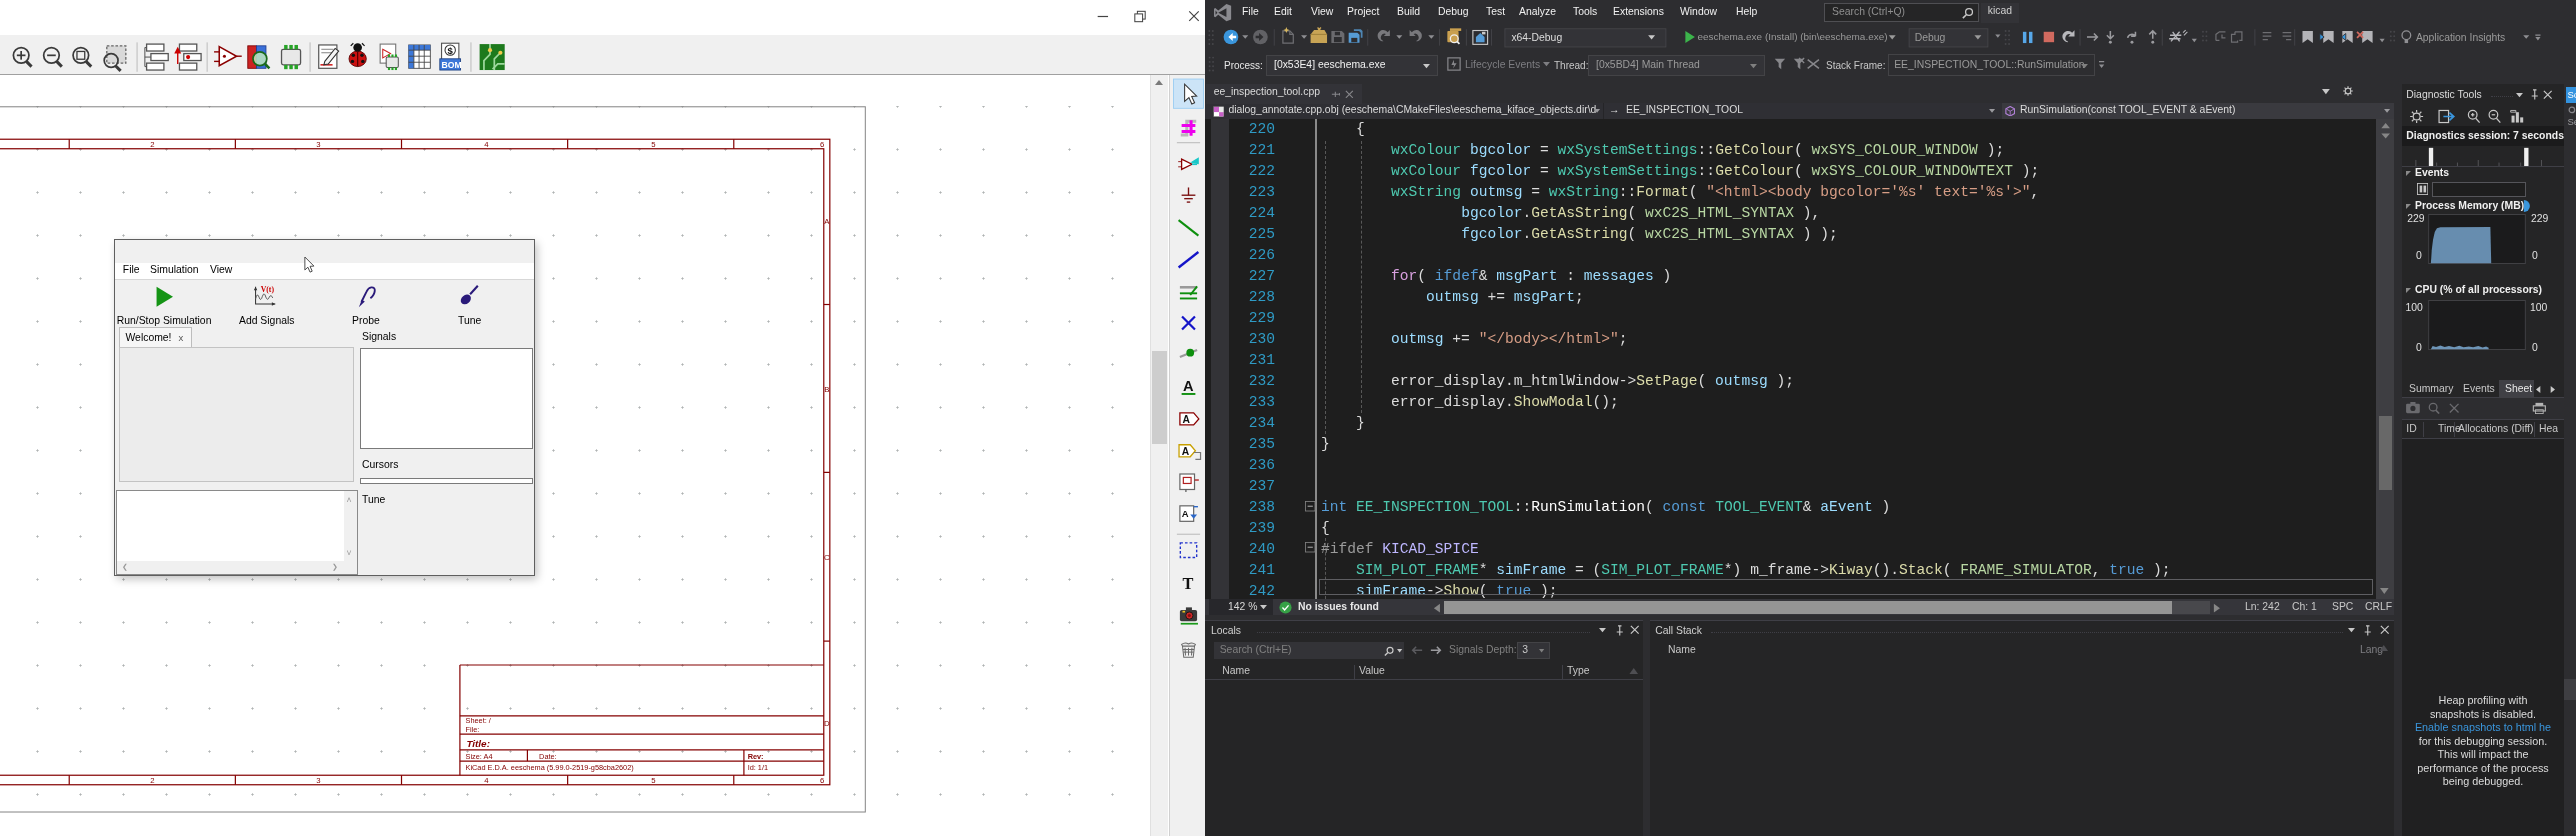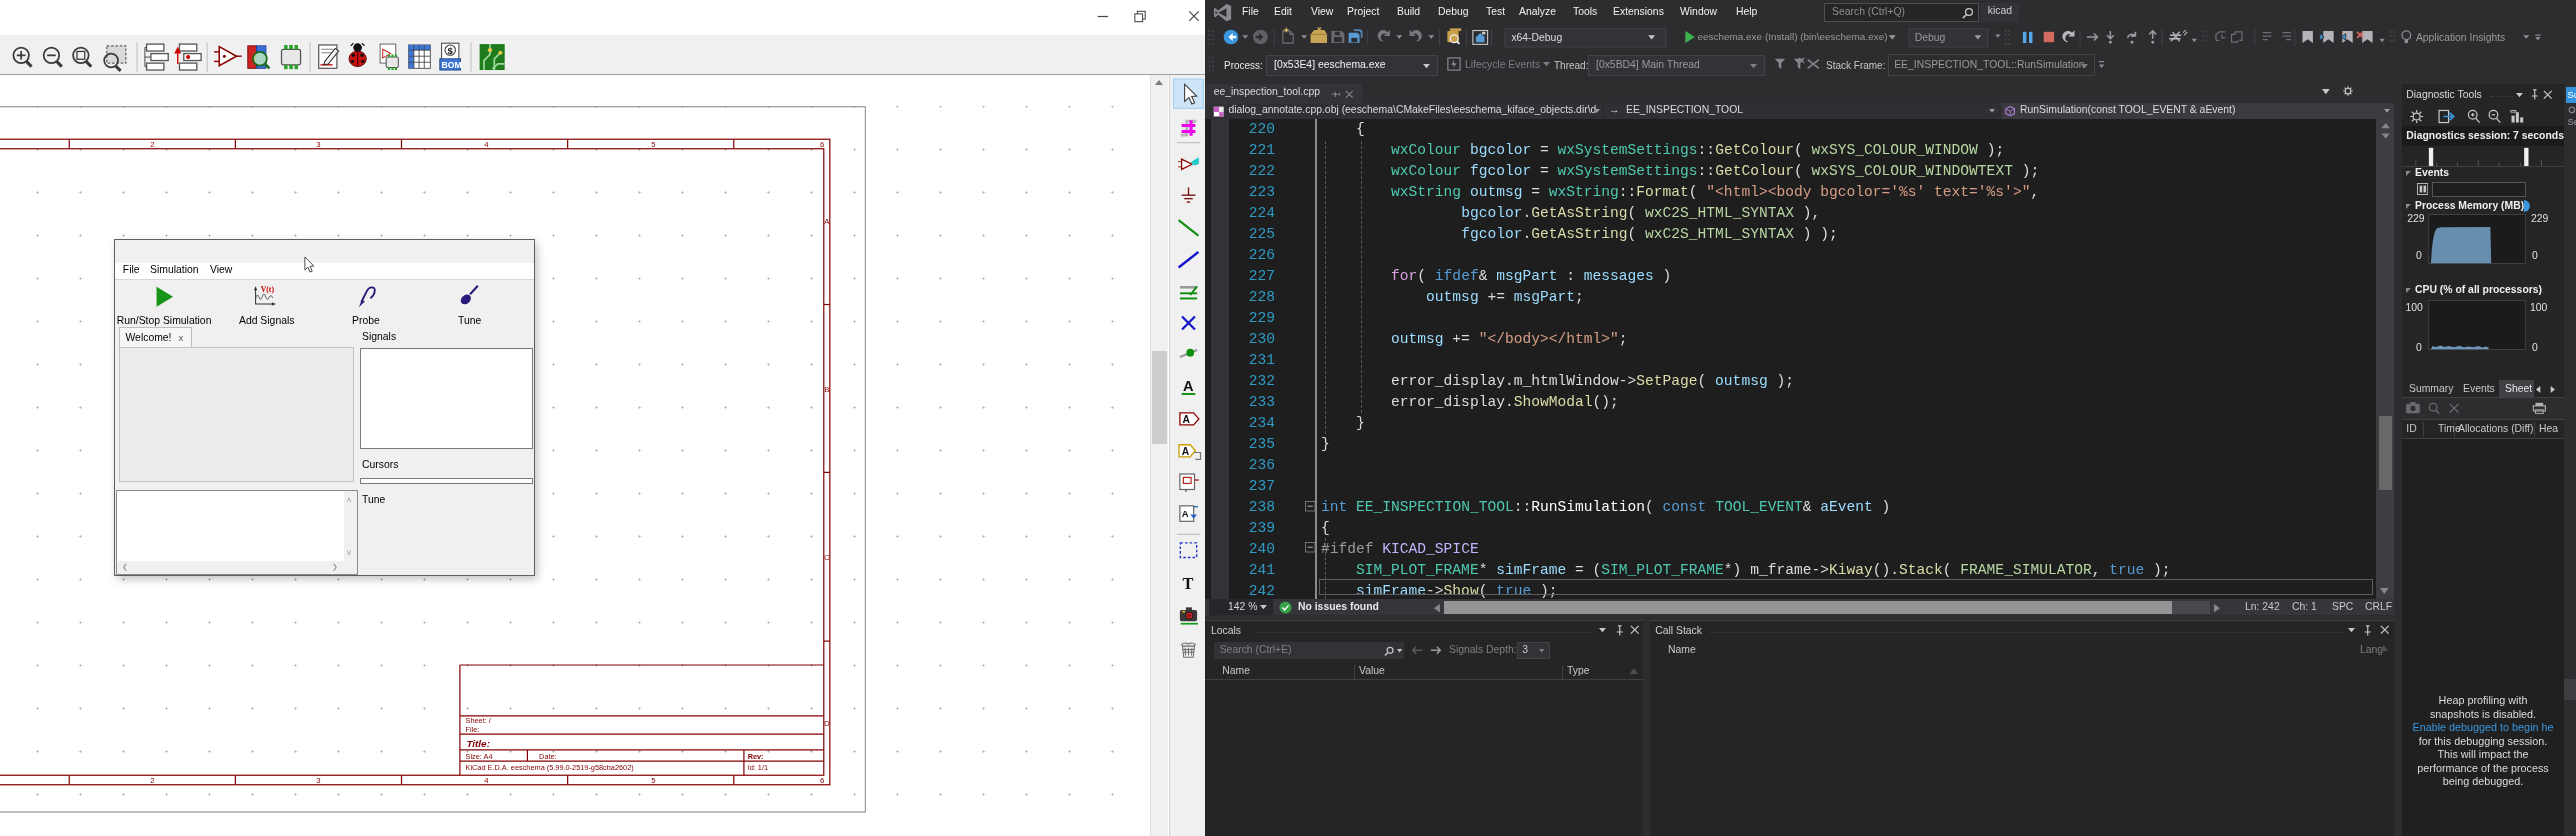--- a/index.html
+++ b/index.html
@@ -949,21 +949,21 @@
     <div class="r" style="left:0;top:335px;width:162px;height:20px;background:#252526;border-bottom:0.9px solid #3f3f46;border-top:0.9px solid #3f3f46">
       <span class="r" style="left:4.3px;top:2.6px;color:#c8c8c8">ID</span>
       <div class="r" style="left:21px;top:1.7px;width:0.9px;height:15.6px;background:#3f3f46"></div>
       <span class="r" style="left:36px;top:2.6px;color:#c8c8c8">Time</span>
       <div class="r" style="left:52px;top:1.7px;width:0.9px;height:15.6px;background:#3f3f46"></div>
       <span class="r" style="left:56px;top:2.6px;color:#c8c8c8">Allocations (Diff)</span>
       <div class="r" style="left:132px;top:1.7px;width:0.9px;height:15.6px;background:#3f3f46"></div>
       <span class="r" style="left:137px;top:2.6px;color:#c8c8c8">Hea</span>
     </div>
     <div class="r" style="left:0;top:355px;width:162px;height:397px;background:#202021">
-      <div class="r" style="left:0;top:255px;width:162px;text-align:center;color:#dcdcdc;line-height:13.5px;font-size:10.8px">Heap profiling with<br>snapshots is disabled.<br><span style="color:#3a96dd">Enable debugged to begin he</span><br>for this debugging session.<br>This will impact the<br>performance of the process<br>being debugged.</div>
+      <div class="r" style="left:0;top:255px;width:162px;text-align:center;color:#dcdcdc;line-height:13.5px;font-size:10.8px">Heap profiling with<br>snapshots is disabled.<br><span style="color:#3a96dd">Enable snapshots to html he</span><br>for this debugging session.<br>This will impact the<br>performance of the process<br>being debugged.</div>
     </div>
   </div>
 
   <div class="r" style="left:1359px;top:0;width:12px;height:836px;background:#2d2d30">
     <div class="r" style="left:1.7px;top:87px;width:10.4px;height:15.6px;background:#3393df;color:#fff;font-size:9.5px;padding:1.7px 0 0 1.7px">So</div>
     <svg class="r" style="left:4.3px;top:106px" width="7.8" height="7.8" viewBox="0 0 9 9">
         <circle cx="4.5" cy="4.5" r="3.2" fill="none" stroke="#85858a" stroke-width="1.4"></circle>
       </svg>
     <div class="r" style="left:3.5px;top:116px;color:#9a9a9e;font-size:9.5px">Se</div>
     <div class="r" style="left:0px;top:679px;width:12px;height:21px;background:#3e3e42"></div>

